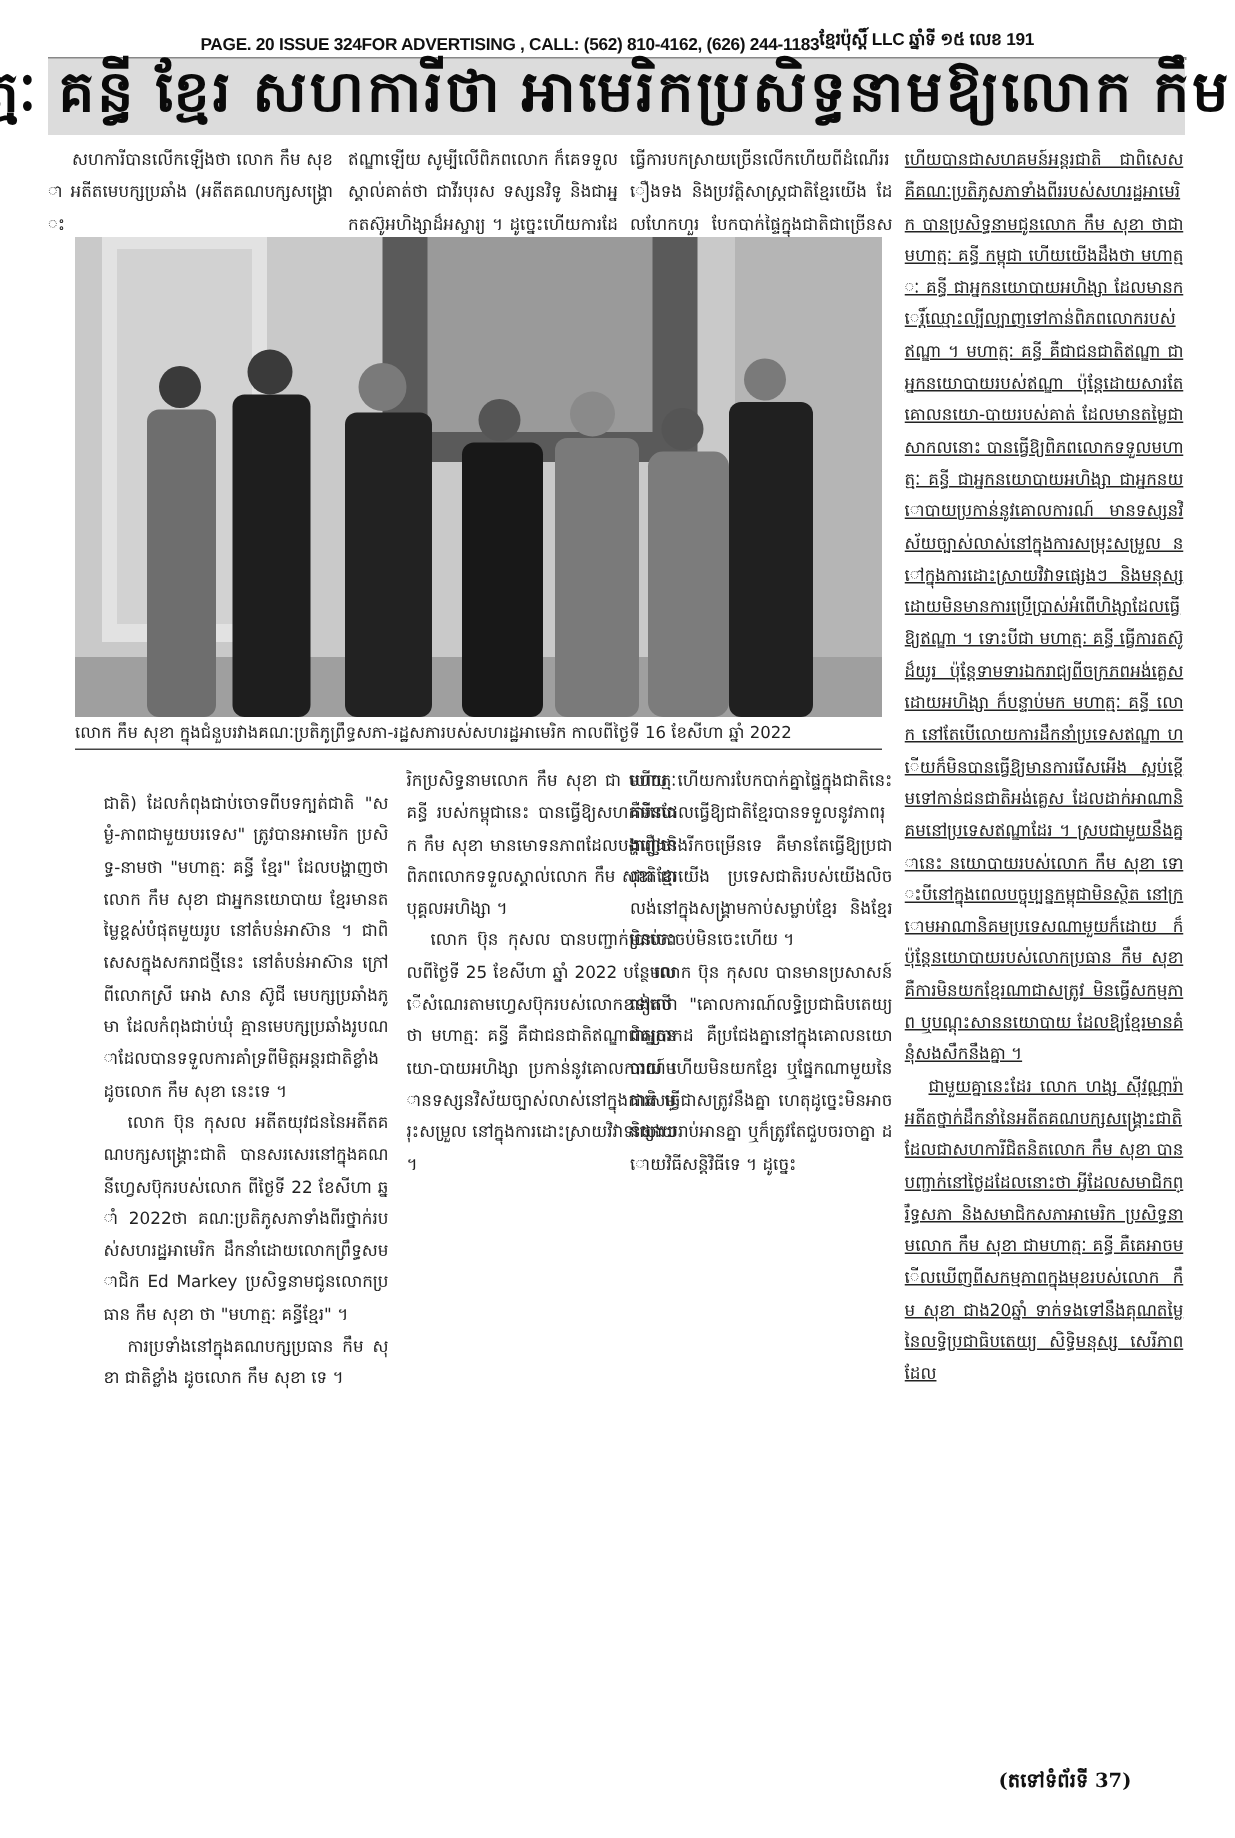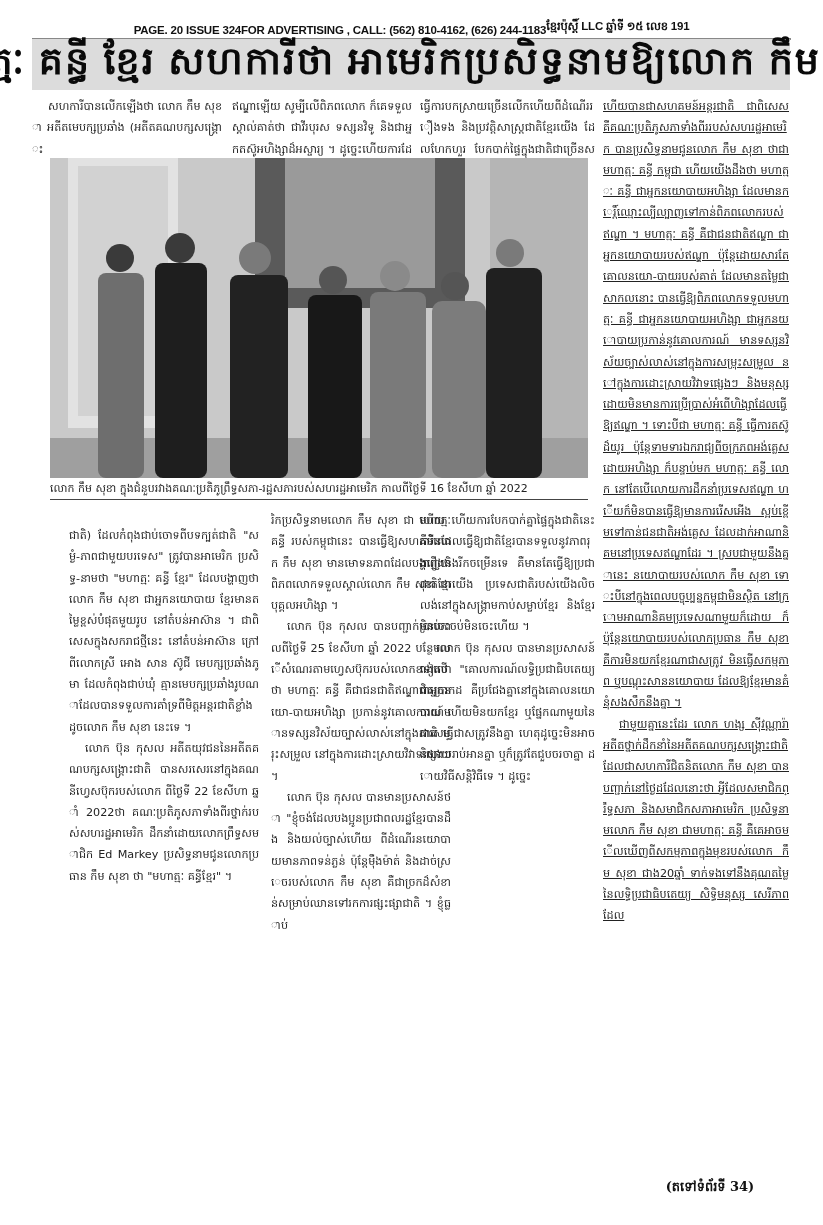--- a/index.html
+++ b/index.html
@@ -82,24 +82,24 @@
 <div class="caption">លោក កឹម សុខា ក្នុងជំនួបរវាងគណៈប្រតិភូព្រឹទ្ធសភា-រដ្ឋសភារបស់សហរដ្ឋអាមេរិក កាលពីថ្ងៃទី 16 ខែសីហា ឆ្នាំ 2022</div>
 
 <div class="col" style="left:603px; top:96px; width:186px; height:1074px;text-decoration:underline;">
   <p class="noindent">ហើយបានជាសហគមន៍អន្តរជាតិ ជាពិសេស គឺគណៈប្រតិភូសភាទាំងពីររបស់សហរដ្ឋអាមេរិក បានប្រសិទ្ធនាមជូនលោក កឹម សុខា ថាជា មហាត្មៈ គន្ធី កម្ពុជា ហើយយើងដឹងថា មហាត្មៈ គន្ធី ជាអ្នកនយោបាយអហិង្សា ដែលមានកេរ្តិ៍ឈ្មោះល្បីល្បាញទៅកាន់ពិភពលោករបស់ឥណ្ឌា ។ មហាត្មៈ គន្ធី គឺជាជនជាតិឥណ្ឌា ជាអ្នកនយោបាយរបស់ឥណ្ឌា ប៉ុន្តែដោយសារតែគោលនយោ-បាយរបស់គាត់ ដែលមានតម្លៃជាសាកលនោះ បានធ្វើឱ្យពិភពលោកទទួលមហាត្មៈ គន្ធី ជាអ្នកនយោបាយអហិង្សា ជាអ្នកនយោបាយប្រកាន់នូវគោលការណ៍ មានទស្សនវិស័យច្បាស់លាស់នៅក្នុងការសម្រុះសម្រួល នៅក្នុងការដោះស្រាយវិវាទផ្សេងៗ និងមនុស្ស ដោយមិនមានការប្រើប្រាស់អំពើហិង្សាដែលធ្វើឱ្យឥណ្ឌា ។ ទោះបីជា មហាត្មៈ គន្ធី ធ្វើការតស៊ូដ៏យូរ ប៉ុន្តែទាមទារឯករាជ្យពីចក្រភពអង់គ្លេសដោយអហិង្សា ក៏បន្ទាប់មក មហាត្មៈ គន្ធី លោក នៅតែបើលោយការដឹកនាំប្រទេសឥណ្ឌា ហើយក៏មិនបានធ្វើឱ្យមានការរើសអើង ស្អប់ខ្ពើមទៅកាន់ជនជាតិអង់គ្លេស ដែលដាក់អាណានិគមនៅប្រទេសឥណ្ឌាដែរ ។ ស្របជាមួយនឹងគ្នានេះ នយោបាយរបស់លោក កឹម សុខា ទោះបីនៅក្នុងពេលបច្ចុប្បន្នកម្ពុជាមិនស្ថិត នៅក្រោមអាណានិគមប្រទេសណាមួយក៏ដោយ ក៏ប៉ុន្តែនយោបាយរបស់លោកប្រធាន កឹម សុខា គឺការមិនយកខ្មែរណាជាសត្រូវ មិនធ្វើសកម្មភាព ឬបណ្ដុះសាននយោបាយ ដែលឱ្យខ្មែរមានគំនុំសងសឹកនឹងគ្នា ។</p>
   <p>ជាមួយគ្នានេះដែរ លោក ហង្ស ស៊ីវណ្ណារ៉ា អតីតថ្នាក់ដឹកនាំនៃអតីតគណបក្សសង្គ្រោះជាតិ ដែលជាសហការីជិតនិតលោក កឹម សុខា បានបញ្ជាក់នៅថ្ងៃដដែលនោះថា អ្វីដែលសមាជិកព្រឹទ្ធសភា និងសមាជិកសភាអាមេរិក ប្រសិទ្ធនាមលោក កឹម សុខា ជាមហាត្មៈ គន្ធី គឺគេអាចមើលឃើញពីសកម្មភាពក្នុងមុខរបស់លោក កឹម សុខា ជាង20ឆ្នាំ ទាក់ទងទៅនឹងគុណតម្លៃនៃលទ្ធិប្រជាធិបតេយ្យ សិទ្ធិមនុស្ស សេរីភាព ដែល</p>
 </div>
 
 <div class="col" style="left:32px; top:525px; width:190px; height:665px;margin-left:37px;">
   <p class="noindent">ជាតិ) ដែលកំពុងជាប់ចោទពីបទក្បត់ជាតិ "សម្ងំ-ភាពជាមួយបរទេស" ត្រូវបានអាមេរិក ប្រសិទ្ធ-នាមថា "មហាត្មៈ គន្ធី ខ្មែរ" ដែលបង្ហាញថា លោក កឹម សុខា ជាអ្នកនយោបាយ ខ្មែរមានតម្លៃខ្ពស់បំផុតមួយរូប នៅតំបន់អាស៊ាន ។ ជាពិសេសក្នុងសករាជថ្មីនេះ នៅតំបន់អាស៊ាន ក្រៅពីលោកស្រី អោង សាន ស៊ូជី មេបក្សប្រឆាំងភូមា ដែលកំពុងជាប់ឃុំ គ្មានមេបក្សប្រឆាំងរូបណាដែលបានទទួលការគាំទ្រពីមិត្តអន្តរជាតិខ្លាំងដូចលោក កឹម សុខា នេះទេ ។</p>
   <p>លោក ប៊ុន កុសល អតីតយុវជននៃអតីតគណបក្សសង្គ្រោះជាតិ បានសរសេរនៅក្នុងគណនីហ្វេសប៊ុករបស់លោក ពីថ្ងៃទី 22 ខែសីហា ឆ្នាំ 2022ថា គណៈប្រតិភូសភាទាំងពីរថ្នាក់របស់សហរដ្ឋអាមេរិក ដឹកនាំដោយលោកព្រឹទ្ធសមាជិក Ed Markey ប្រសិទ្ធនាមជូនលោកប្រធាន កឹម សុខា ថា "មហាត្មៈ គន្ធីខ្មែរ" ។</p>
+  <p>ការប្រទាំងនៅក្នុងគណបក្សប្រធាន កឹម សុខា ជាតិខ្លាំង ដូចលោក កឹម សុខា ទេ ។</p>
 </div>
 <div class="col" style="left:232px; top:510px; width:180px; height:665px;margin-left:39px;">
   <p class="noindent">រិកប្រសិទ្ធនាមលោក កឹម សុខា ជា មហាត្មៈ គន្ធី របស់កម្ពុជានេះ បានធ្វើឱ្យសហការីលោក កឹម សុខា មានមោទនភាពដែលបង្ហាញថា ពិភពលោកទទួលស្គាល់លោក កឹម សុខា ជាបុគ្គលអហិង្សា ។</p>
   <p>លោក ប៊ុន កុសល បានបញ្ជាក់ប្រាប់កាលពីថ្ងៃទី 25 ខែសីហា ឆ្នាំ 2022 បន្ថែមលើសំណេរតាមហ្វេសប៊ុករបស់លោកខាងលើថា មហាត្មៈ គន្ធី គឺជាជនជាតិឥណ្ឌាជាអ្នកនយោ-បាយអហិង្សា ប្រកាន់នូវគោលការណ៍មានទស្សនវិស័យច្បាស់លាស់នៅក្នុងការសម្រុះសម្រួល នៅក្នុងការដោះស្រាយវិវាទផ្សេងៗ។</p>
-  <p>លោក ប៊ុន កុសល បានមានប្រសាសន៍ថា "ខ្ញុំចង់ដែលបងប្អូនប្រជាពលរដ្ឋខ្មែរបានដឹង និងយល់ច្បាស់ហើយ ពីដំណើរនយោបាយមានភាពទន់ភ្លន់ ប៉ុន្តែម៉ឺងម៉ាត់ និងដាច់ស្រេចរបស់លោក កឹម សុខា គឺជាច្រកដ៏សំខាន់សម្រាប់ឈានទៅរកការផ្សះផ្សាជាតិ ។ ខ្ញុំធ្លាប់</p>
 </div>
 <div class="col" style="left:420px; top:510px; width:175px; height:665px;">
   <p class="noindent">ហើយ ហើយការបែកបាក់គ្នាផ្ទៃក្នុងជាតិនេះ គឺមិនដែលធ្វើឱ្យជាតិខ្មែរបានទទួលនូវភាពរុងរឿងនិងរីកចម្រើនទេ គឺមានតែធ្វើឱ្យប្រជាជាតិខ្មែរយើង ប្រទេសជាតិរបស់យើងលិចលង់នៅក្នុងសង្គ្រាមកាប់សម្លាប់ខ្មែរ និងខ្មែរ មិនចេះចប់មិនចេះហើយ ។</p>
   <p>លោក ប៊ុន កុសល បានមានប្រសាសន៍ទៀតថា "គោលការណ៍លទ្ធិប្រជាធិបតេយ្យពិតប្រាកដ គឺប្រជែងគ្នានៅក្នុងគោលនយោបាយ ហើយមិនយកខ្មែរ ឬផ្នែកណាមួយនៃជាតិ ធ្វើជាសត្រូវនឹងគ្នា ហេតុដូច្នេះមិនអាចនិយាយរាប់អានគ្នា ឬក៏ត្រូវតែជួបចរចាគ្នា ដោយវិធីសន្តិវិធីទេ ។ ដូច្នេះ</p>
 </div>
 
-<div class="continue">(តទៅទំព័រទី 34)</div>
+<div class="continue">(តទៅទំព័រទី 37)</div>
 
 </body></html>

